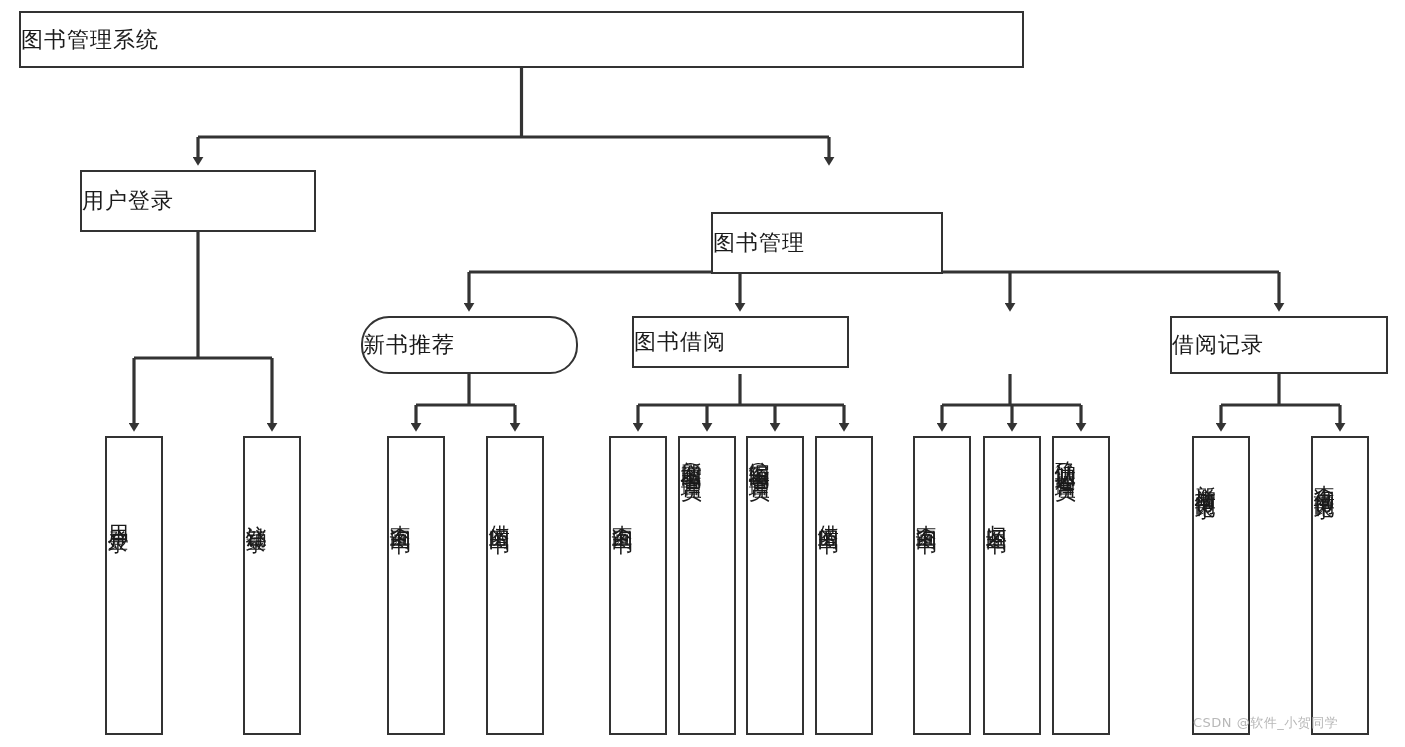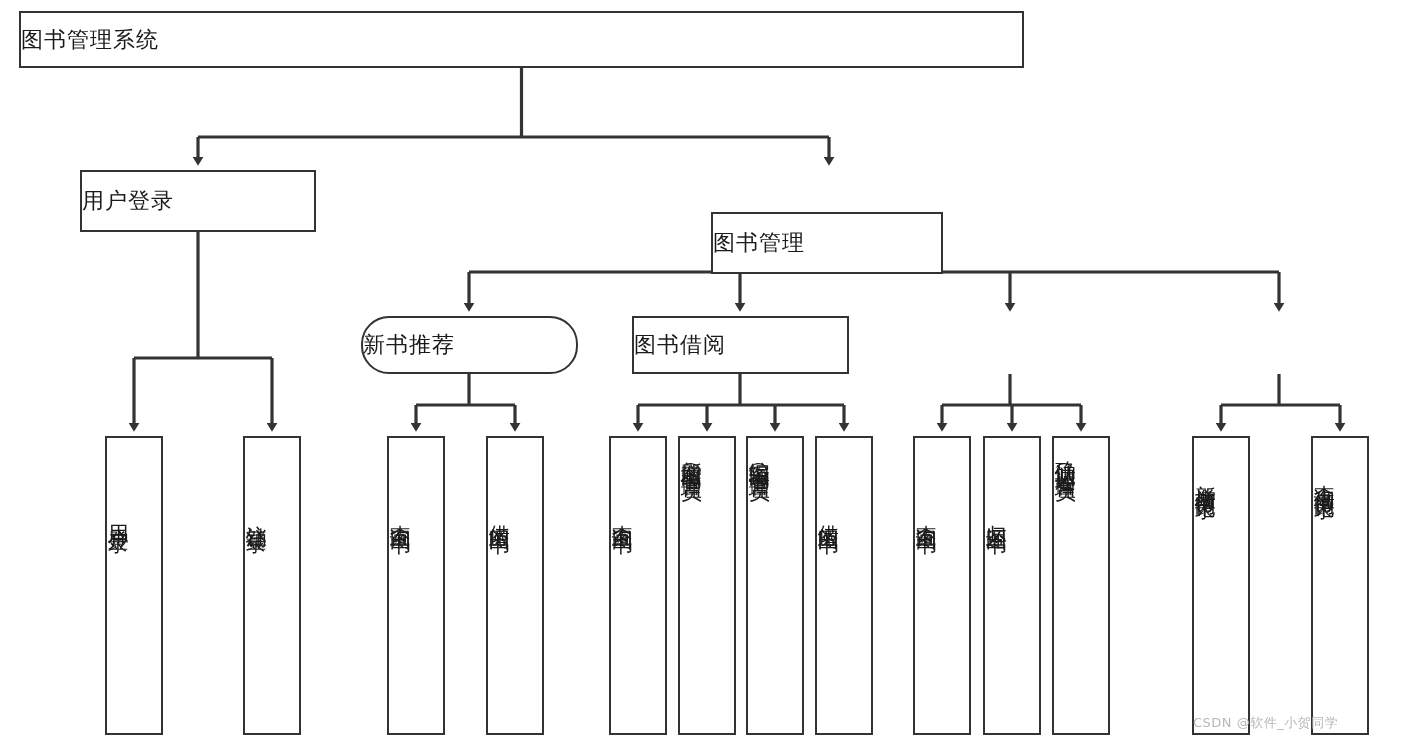--- a/index.html
+++ b/index.html
@@ -127,22 +127,25 @@
   <div class="node h" style="left:80px; top:170px; width:236px; height:62px;">
     <span>用户登录</span>
   </div>
   <div class="node h" style="left:711px; top:186px; width:232px; height:62px;margin-top:26px;">
     <span>图书管理</span>
   </div>
 
   <div class="node h" style="left:361px; top:316px; width:217px; height:58px;border-radius:28px;">
     <span>新书推荐</span>
   </div>
-  <div class="node h" style="left:632px; top:316px; width:217px; height:58px;">
+  <div class="node h" style="left:632px; top:316px; width:217px; height:52px;">
     <span>图书借阅</span>
+  </div>
+  <div class="node h" style="left:1170px; top:316px; width:218px; height:58px;">
+    <span>借阅记录</span>
   </div>
 
   <div class="node v" style="left:105px; top:436px; width:58px; height:299px; padding-top:70px;">
     <span class="vtext">用户登录</span>
   </div>
   <div class="node v" style="left:243px; top:436px; width:58px; height:299px; padding-top:70px;">
     <span class="vtext">注销登录</span>
   </div>
 
   <div class="node v" style="left:387px; top:436px; width:58px; height:299px; padding-top:70px;">

